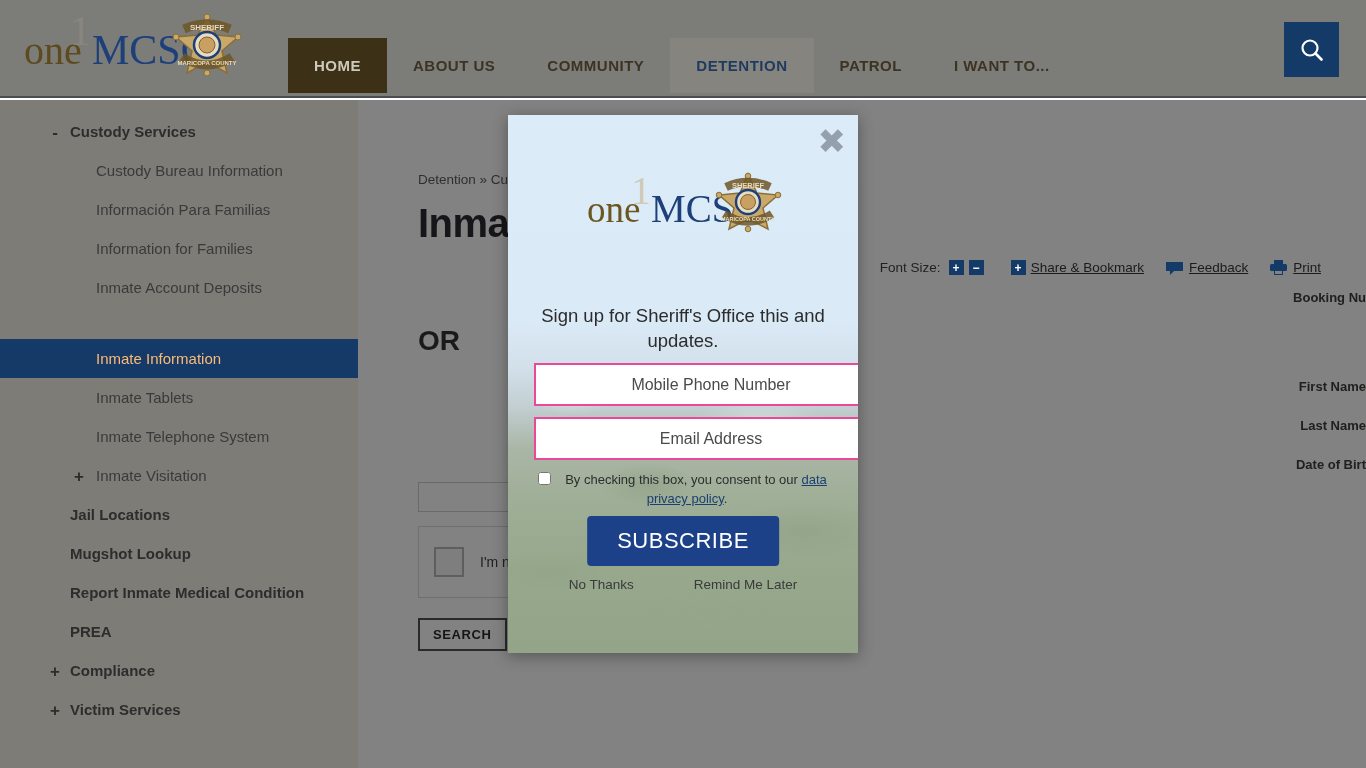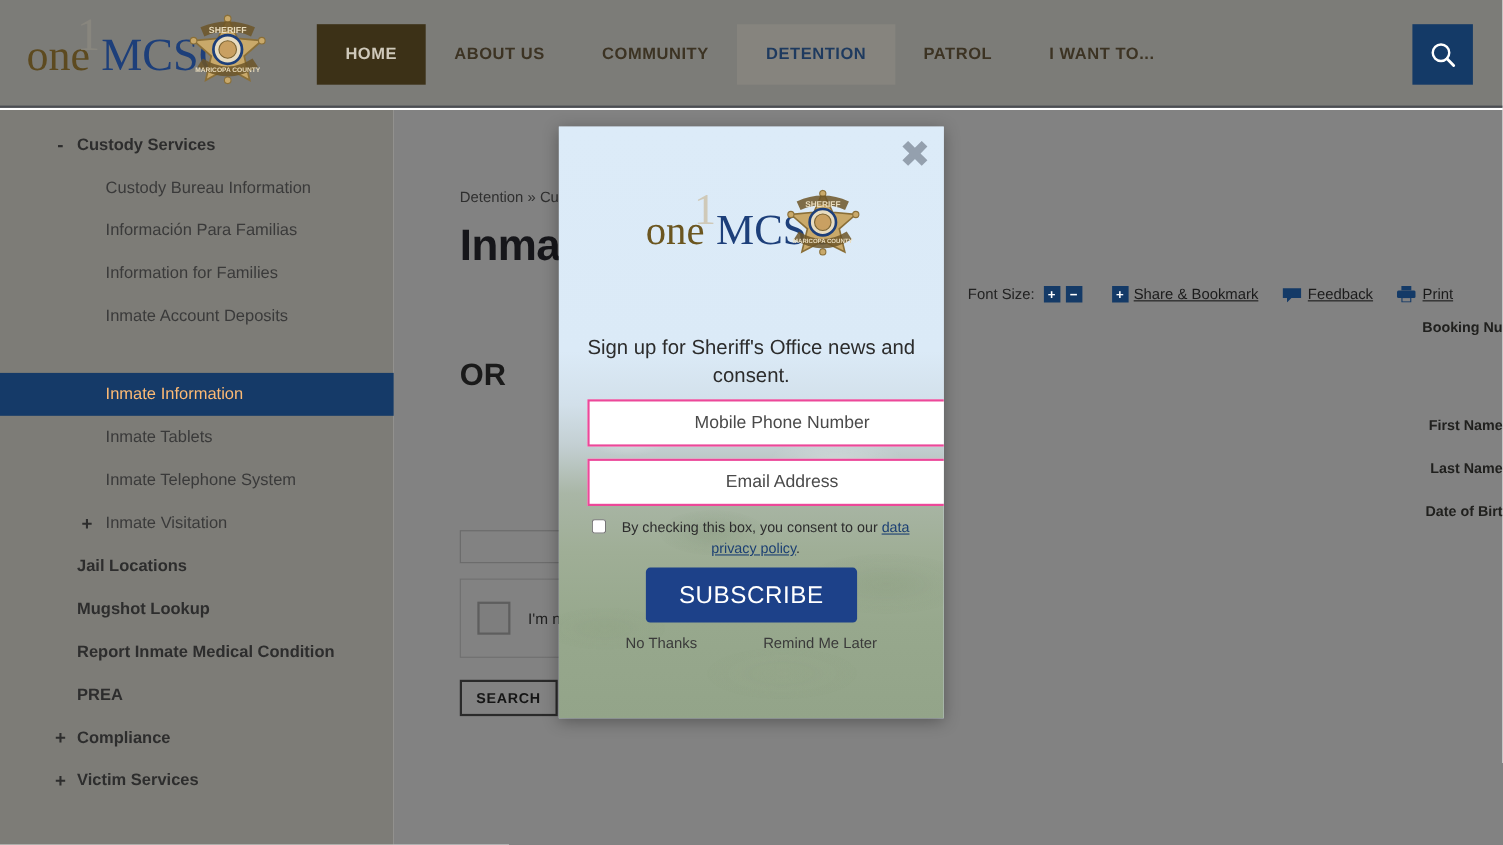--- a/index.html
+++ b/index.html
@@ -27,21 +27,21 @@
 
   .nav {
     position: absolute; left: 288px; top: 22px;
     height: 55px;
     display: flex; align-items: stretch;
   }
   .nav-item {
     display: flex; align-items: center; justify-content: center;
     padding: 0 26px; height: 55px;
     font-size: 15px; font-weight: bold; letter-spacing: .5px;
-    color: #3c3323; cursor: pointer; white-space: nowrap;
+    color: #3c3323; cursor: pointer; white-space: nowrap; margin-top: 16px;
   }
   .nav-item.home { background: #3c3117; color: #cfc9ba; }
   .nav-item.detention { background: #86847e; color: #1e3a5f; }
 
   .search-btn {
     position: absolute; right: 27px; top: 22px;
     width: 55px; height: 55px;
     background: #143a67;
     display: flex; align-items: center; justify-content: center;
     cursor: pointer;
@@ -394,21 +394,21 @@
             <circle cx="63" cy="21" r="2.8" fill="#c9a96a" stroke="#8a6f38" stroke-width="1"></circle>
             <circle cx="4" cy="21" r="2.8" fill="#c9a96a" stroke="#8a6f38" stroke-width="1"></circle>
             <path d="M11 13 Q33 3 55 13" fill="none" stroke="#6d5628" stroke-width="8.5" opacity=".85"></path>
             <text x="33" y="14" font-family="Liberation Sans, sans-serif" font-size="7.5" font-weight="bold" fill="#e9dcbd" text-anchor="middle">SHERIFF</text>
             <path d="M9 40 Q33 55 57 40" fill="none" stroke="#6d5628" stroke-width="8.5" opacity=".85"></path>
             <text x="33" y="47" font-family="Liberation Sans, sans-serif" font-size="5.5" font-weight="bold" fill="#e9dcbd" text-anchor="middle">MARICOPA COUNTY</text>
           </g>
         </svg>
       </div>
 
-      <div class="modal-head">Sign up for Sheriff's Office news and consent.</div>
+      <div class="modal-head">Sign up for Sheriff's Office this and updates.</div>
 
       <div class="modal-input phone">Mobile Phone Number</div>
       <div class="modal-input email">Email Address</div>
 
       <div class="consent">
         <input type="checkbox" style="">
         <span>By checking this box, you consent to our </span><a>data privacy policy</a><span>.</span>
       </div>
 
       <button class="subscribe">SUBSCRIBE</button>

